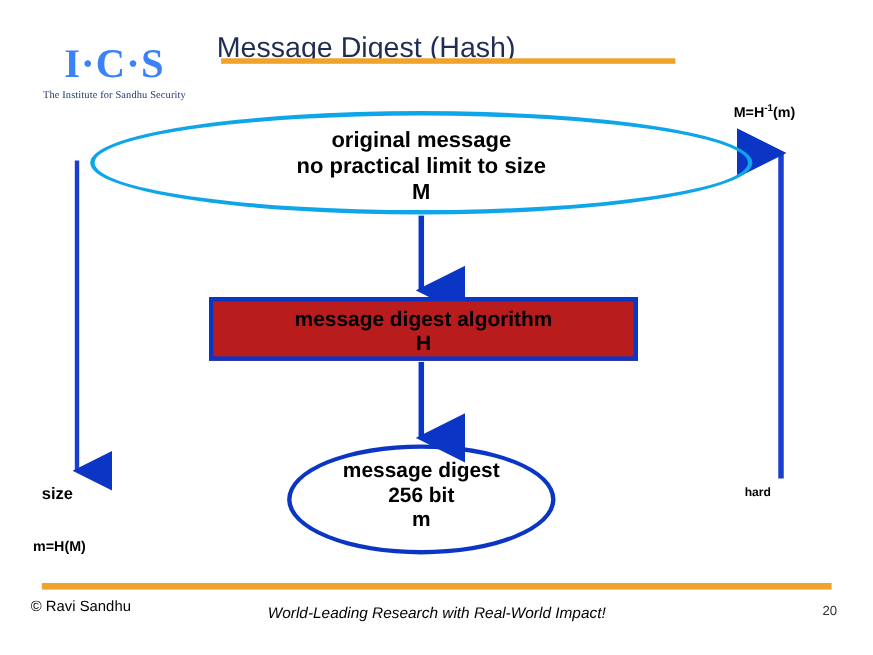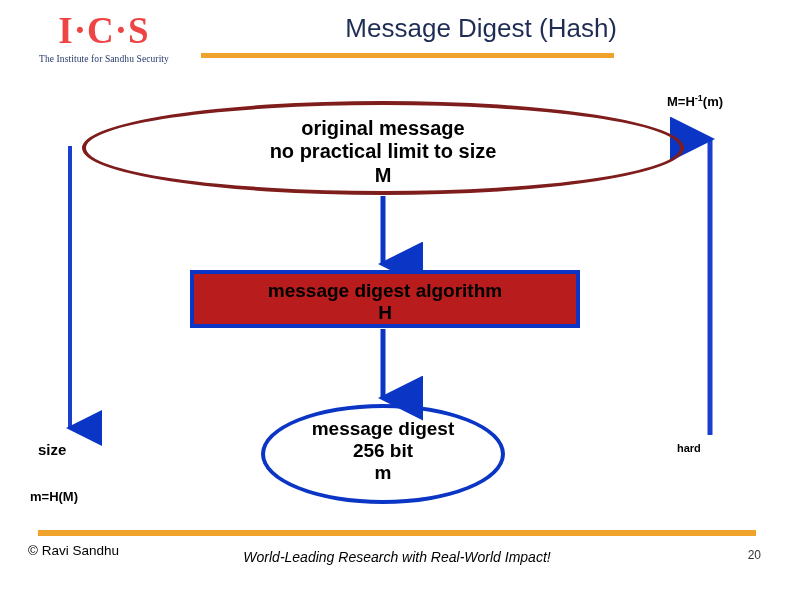--- a/index.html
+++ b/index.html
@@ -26,36 +26,37 @@
     width: 160px;
     text-align: center;
     color: #1f3864;
   }
   .ics-logo .ics-mark {
     font-family: "Liberation Serif", serif;
     font-size: 37px;
     font-weight: bold;
     letter-spacing: 1px;
     line-height: 1.05;
-    color: #ef4444;
+    color: #3b82f6;
+    margin-top: 28px;
   }
   .ics-logo .ics-sub {
     font-family: "Liberation Serif", serif;
     font-size: 9.5px;
     color: #24386b;
     margin-top: 3px;
     letter-spacing: 0.1px;
   }
 
   .slide-title {
     position: absolute;
     left: 197px;
-    top: 13px;
+    top: 28px;
     width: 420px;
-    text-align: right;
+    text-align: left;
     font-size: 26px;
     color: #1f2d55;
     font-family: "Liberation Sans", sans-serif;
   }
   .title-rule {
     position: absolute;
     left: 201px;
     top: 53px;
     width: 413px;
     height: 5px;
@@ -91,21 +92,21 @@
   .label-mhm  { left: 30px; top: 489px; text-align: right; }
   .label-hard { left: 677px; top: 442px; font-size: 11px; }
   .label-minv sup { font-size: 9px; }
 
   .ellipse-top {
     position: absolute;
     left: 82px;
     top: 101px;
     width: 602px;
     height: 94px;
-    border: 4px solid #7f1d1d;
+    border: 4px solid #0ea5e9;
     border-radius: 50%;
     box-sizing: border-box;
   }
   .ellipse-bottom {
     position: absolute;
     left: 261px;
     top: 404px;
     width: 244px;
     height: 100px;
     border: 4px solid #0b35c4;

